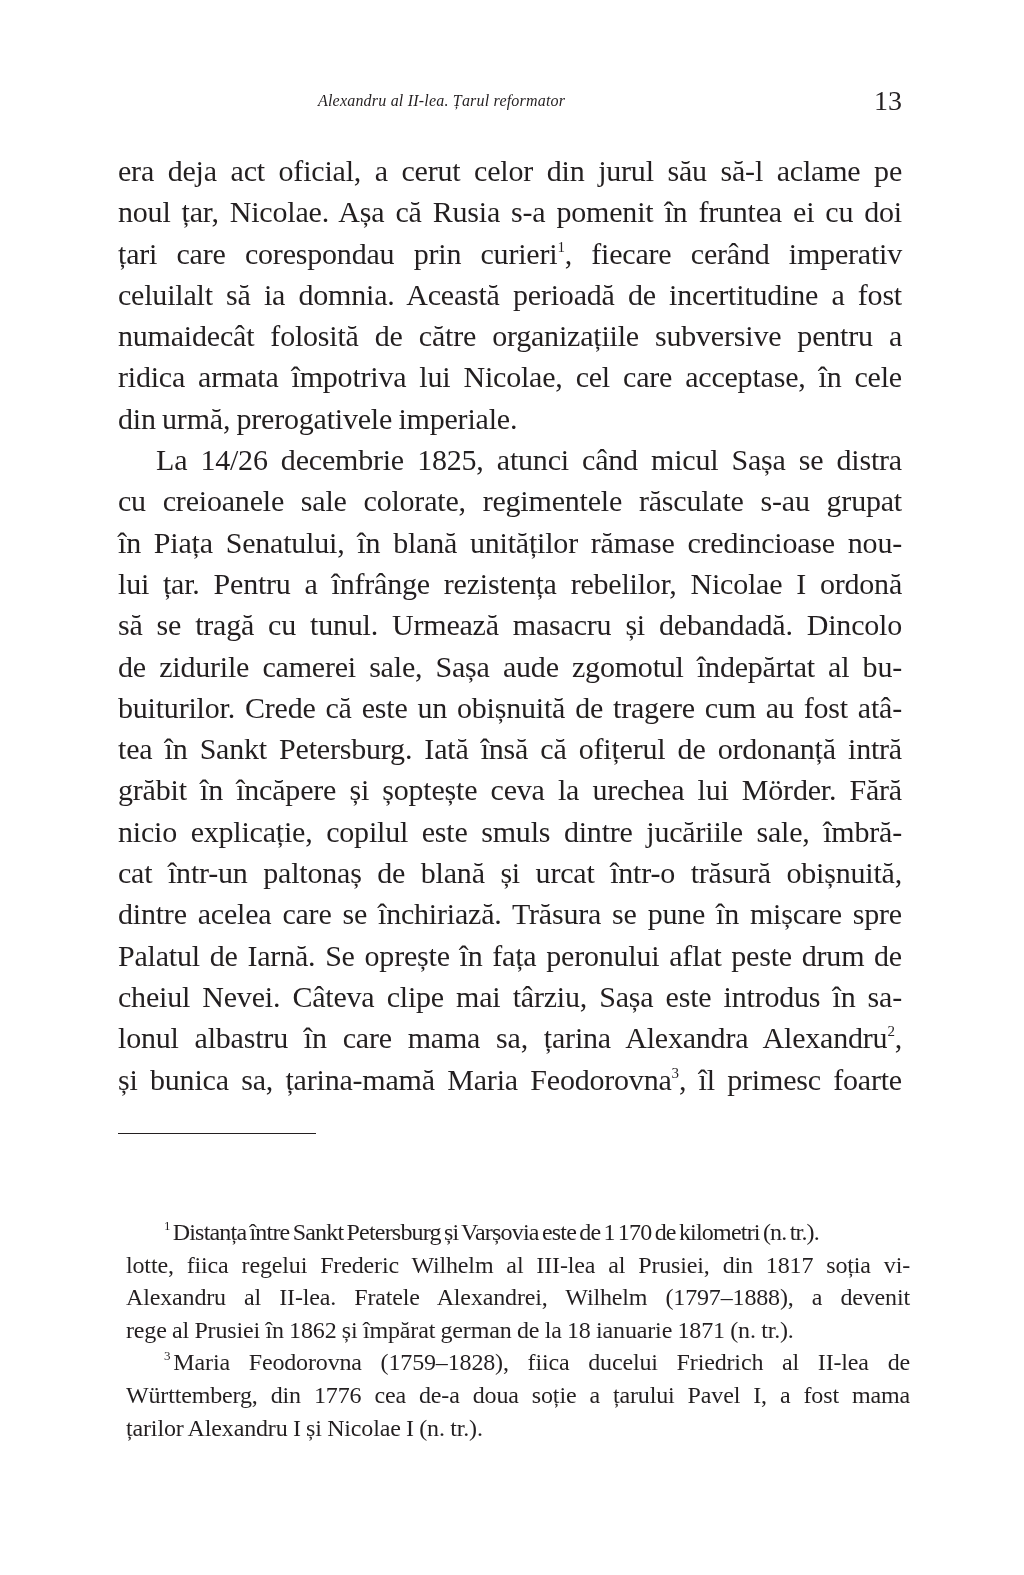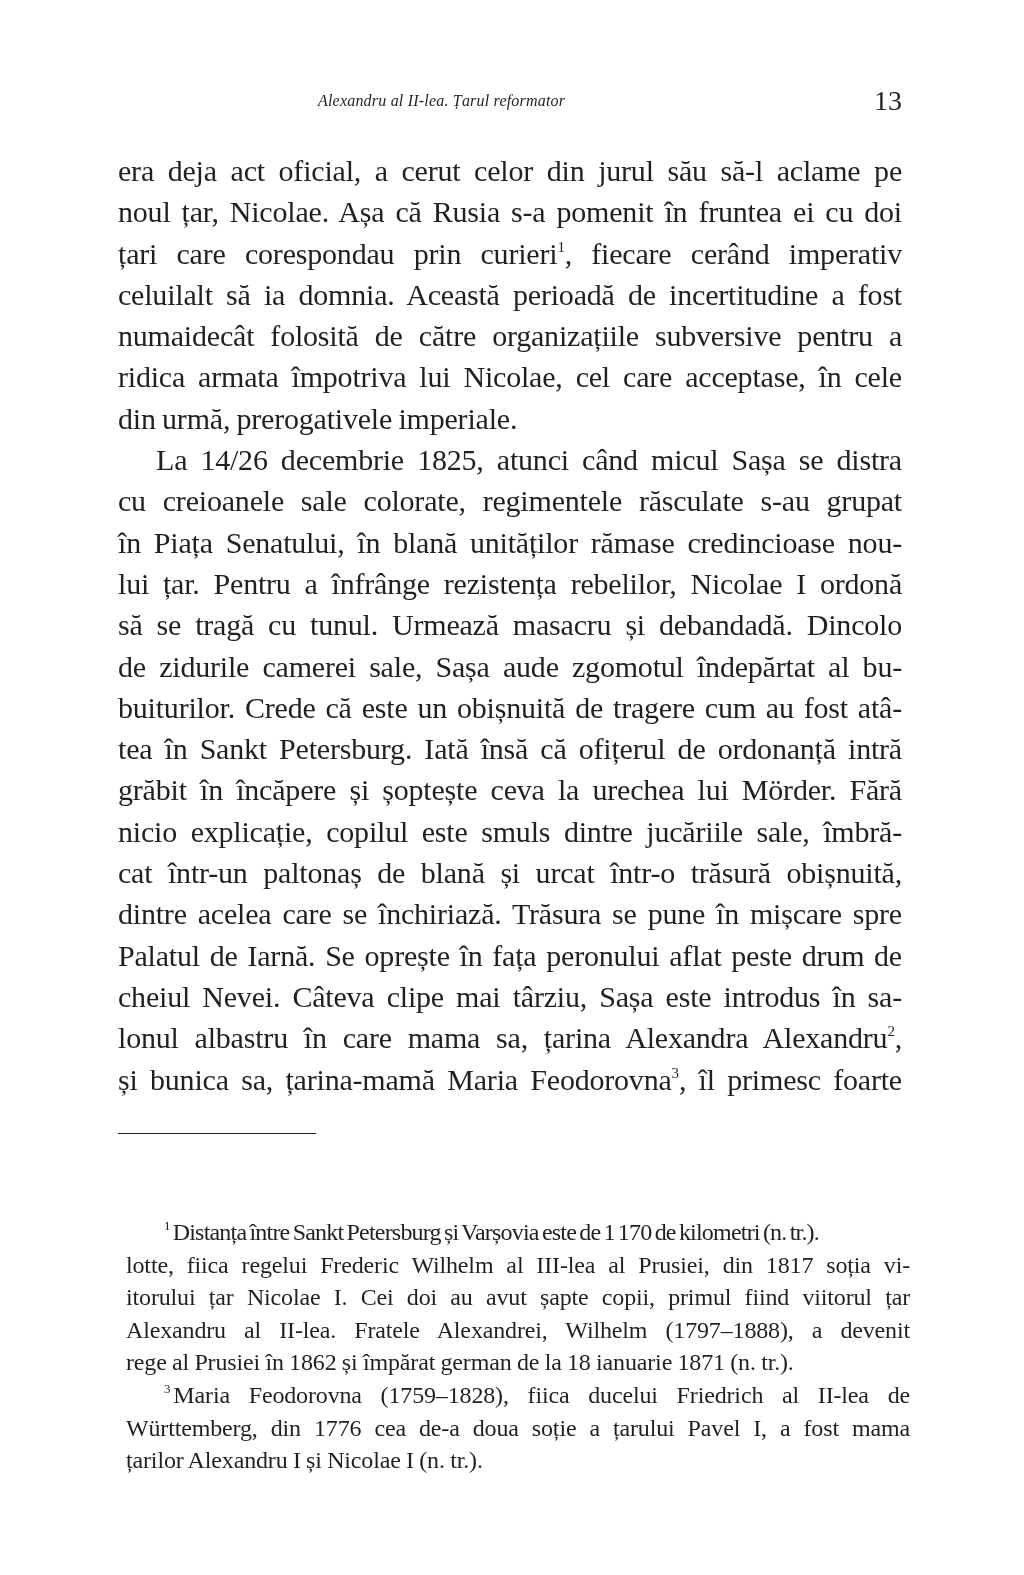--- a/index.html
+++ b/index.html
@@ -150,21 +150,20 @@
 </div>
 
 <div class="footnote-rule"></div>
 
 <div class="footnotes">
   <div>
     <span class="fn-line indent last tight"><span class="fn-num">1</span><span>Distanța între Sankt Petersburg și Varșovia este de 1 170 de kilometri (n. tr.).</span></span>
   </div>
   <div>
     <span class="fn-line">lotte, fiica regelui Frederic Wilhelm al III-lea al Prusiei, din 1817 soția vi-</span>
-    <span class="fn-line">itorului țar Nicolae I. Cei doi au avut șapte copii, primul fiind viitorul țar</span>
     <span class="fn-line">Alexandru al II-lea. Fratele Alexandrei, Wilhelm (1797–1888), a devenit</span>
     <span class="fn-line last">rege al Prusiei în 1862 și împărat german de la 18 ianuarie 1871 (n. tr.).</span>
   </div>
   <div>
     <span class="fn-line indent"><span class="fn-num">3</span><span>Maria Feodorovna (1759–1828), fiica ducelui Friedrich al II-lea de</span></span>
     <span class="fn-line">Württemberg, din 1776 cea de-a doua soție a țarului Pavel I, a fost mama</span>
     <span class="fn-line last">țarilor Alexandru I și Nicolae I (n. tr.).</span>
   </div>
 </div>
 

